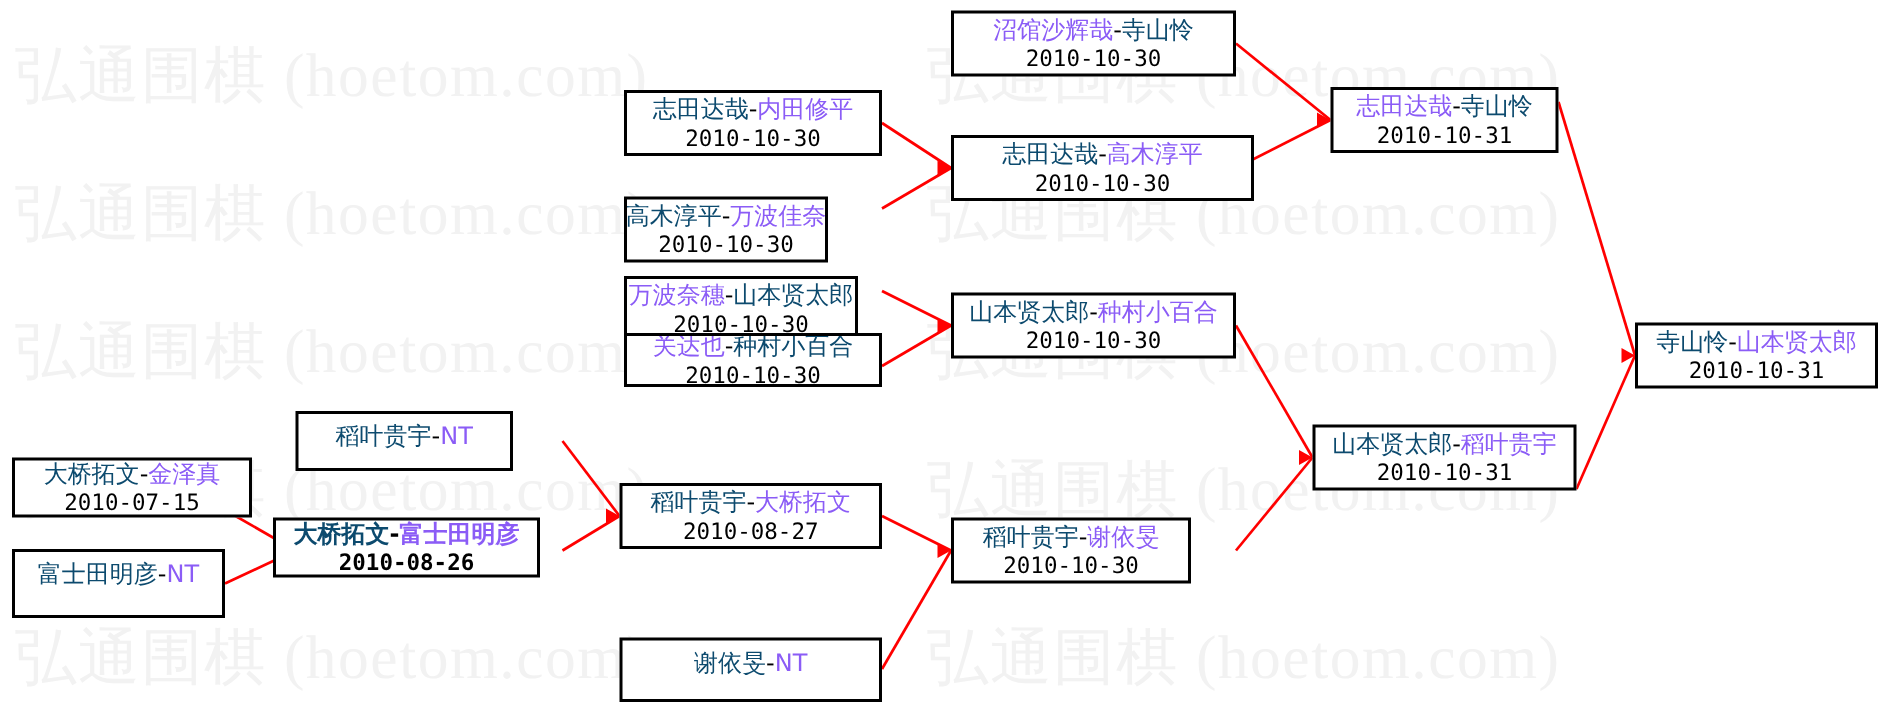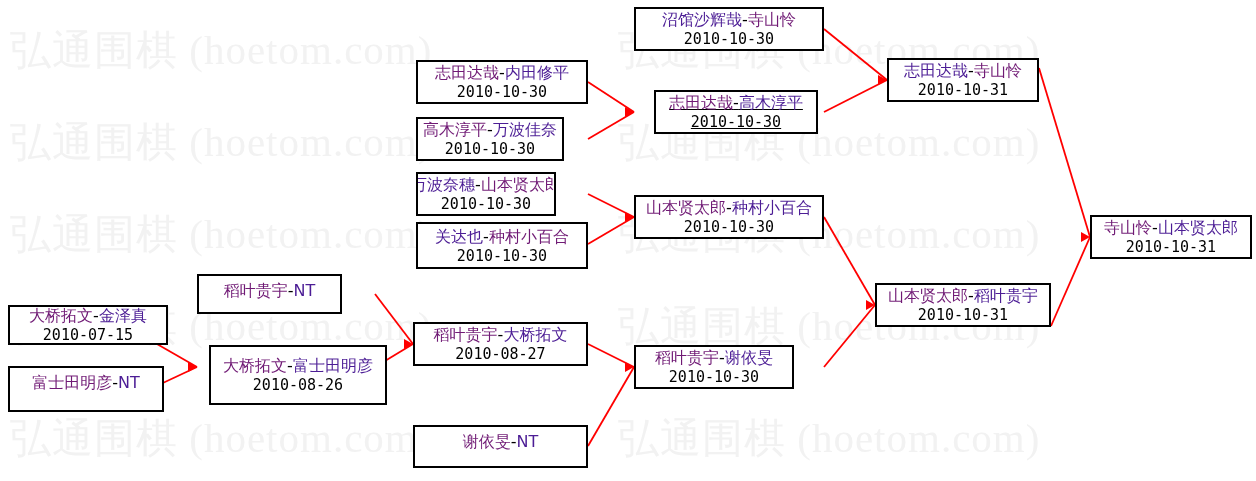--- a/index.html
+++ b/index.html
@@ -62,22 +62,22 @@
   .match-box.noflex {
     justify-content: flex-start;
     padding-top: 5px;
   }
   .players {
     font-size: 16px;
     line-height: 20px;
     white-space: nowrap;
     color: #000000;
   }
-  .players .w { color: #701a75; }
-  .players .l { color: #4c1d95; }
+  .players .w { color: #0c4a6e; }
+  .players .l { color: #8b5cf6; }
   .players .sep { color: #000000; }
   .match-date {
     font-family: "DejaVu Sans Mono", "Liberation Mono", monospace;
     font-size: 15px;
     line-height: 18px;
     color: #000000;
     white-space: nowrap;
   }
 </style>
 </head>
@@ -123,58 +123,58 @@
       <line x1="1039" y1="68" x2="1090" y2="237" stroke="#ff0000" stroke-width="1.8"></line>
       <line x1="1051" y1="326" x2="1090" y2="237" stroke="#ff0000" stroke-width="1.8"></line>
       <polygon points="1090,237 1081,232 1081,242" fill="#ff0000"></polygon>
     </svg>
 
   <div id="box-layer">
       <div class="match-box" style="left: 8px; top: 305px; width: 160px; height: 40px;">
         <div class="players"><span class="w">大桥拓文</span><span class="sep">-</span><span class="l">金泽真</span></div>
         <div class="match-date">2010-07-15</div>
       </div>
-      <div class="match-box noflex" style="left: 8px; top: 366px; width: 156px; height: 46px;">
+      <div class="match-box noflex" style="left: 8px; top: 366px; width: 142px; height: 46px;">
         <div class="players"><span class="w">富士田明彦</span><span class="sep">-</span><span class="l">NT</span></div>
       </div>
       <div class="match-box noflex" style="left: 197px; top: 274px; width: 145px; height: 40px;">
         <div class="players"><span class="w">稻叶贵宇</span><span class="sep">-</span><span class="l">NT</span></div>
       </div>
-      <div class="match-box" style="left: 209px; top: 345px; width: 178px; height: 60px;">
+      <div class="match-box" style="left: 182px; top: 345px; width: 178px; height: 40px; font-weight: bold;">
         <div class="players"><span class="w">大桥拓文</span><span class="sep">-</span><span class="l">富士田明彦</span></div>
         <div class="match-date">2010-08-26</div>
       </div>
       <div class="match-box noflex" style="left: 413px; top: 425px; width: 175px; height: 43px;">
         <div class="players"><span class="w">谢依旻</span><span class="sep">-</span><span class="l">NT</span></div>
       </div>
       <div class="match-box" style="left: 416px; top: 60px; width: 172px; height: 44px;">
         <div class="players"><span class="w">志田达哉</span><span class="sep">-</span><span class="l">内田修平</span></div>
         <div class="match-date">2010-10-30</div>
       </div>
-      <div class="match-box" style="left: 416px; top: 117px; width: 148px; height: 44px; text-align: center;">
+      <div class="match-box" style="left: 416px; top: 131px; width: 136px; height: 44px; text-align: center;">
         <div class="players"><span class="w">高木淳平</span><span class="sep">-</span><span class="l">万波佳奈</span></div>
         <div class="match-date">2010-10-30</div>
       </div>
-      <div class="match-box" style="left: 416px; top: 172px; width: 140px; height: 44px;">
+      <div class="match-box" style="left: 416px; top: 184px; width: 156px; height: 44px;">
         <div class="players"><span class="l">万波奈穗</span><span class="sep">-</span><span class="w">山本贤太郎</span></div>
         <div class="match-date">2010-10-30</div>
       </div>
-      <div class="match-box" style="left: 416px; top: 222px; width: 172px; height: 47px;">
+      <div class="match-box" style="left: 416px; top: 222px; width: 172px; height: 36px;">
         <div class="players"><span class="l">关达也</span><span class="sep">-</span><span class="w">种村小百合</span></div>
         <div class="match-date">2010-10-30</div>
       </div>
       <div class="match-box" style="left: 413px; top: 322px; width: 175px; height: 44px;">
         <div class="players"><span class="w">稻叶贵宇</span><span class="sep">-</span><span class="l">大桥拓文</span></div>
         <div class="match-date">2010-08-27</div>
       </div>
       <div class="match-box" style="left: 634px; top: 7px; width: 190px; height: 44px;">
         <div class="players"><span class="l">沼馆沙辉哉</span><span class="sep">-</span><span class="w">寺山怜</span></div>
         <div class="match-date">2010-10-30</div>
       </div>
-      <div class="match-box" style="left: 654px; top: 90px; width: 164px; height: 44px; text-decoration: underline;">
+      <div class="match-box" style="left: 634px; top: 90px; width: 202px; height: 44px;">
         <div class="players"><span class="w">志田达哉</span><span class="sep">-</span><span class="l">高木淳平</span></div>
         <div class="match-date">2010-10-30</div>
       </div>
       <div class="match-box" style="left: 634px; top: 195px; width: 190px; height: 44px;">
         <div class="players"><span class="w">山本贤太郎</span><span class="sep">-</span><span class="l">种村小百合</span></div>
         <div class="match-date">2010-10-30</div>
       </div>
       <div class="match-box" style="left: 634px; top: 345px; width: 160px; height: 44px;">
         <div class="players"><span class="w">稻叶贵宇</span><span class="sep">-</span><span class="l">谢依旻</span></div>
         <div class="match-date">2010-10-30</div>

